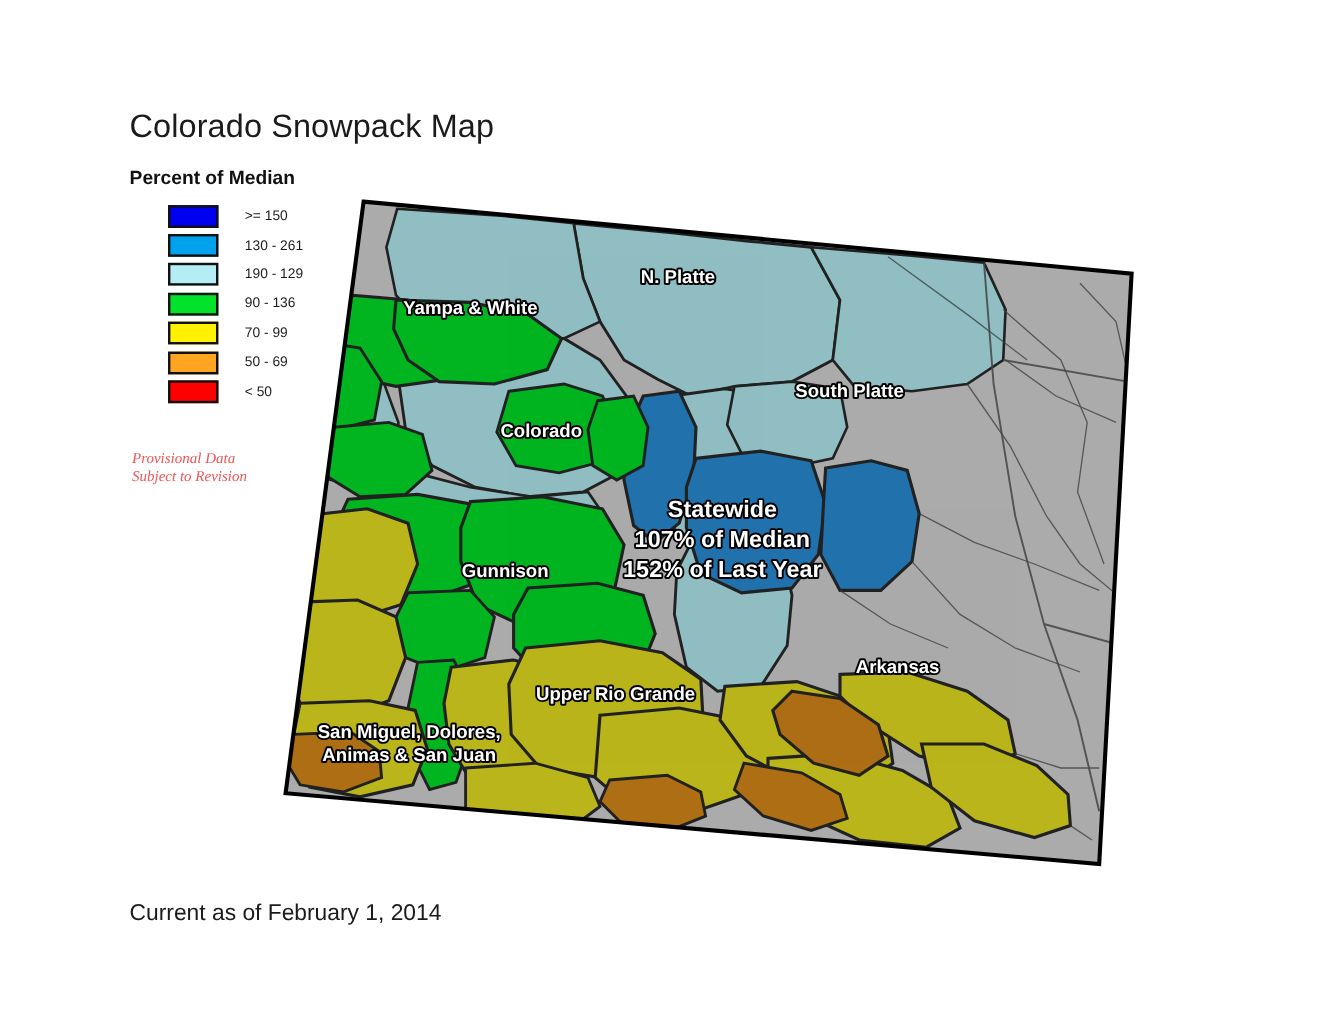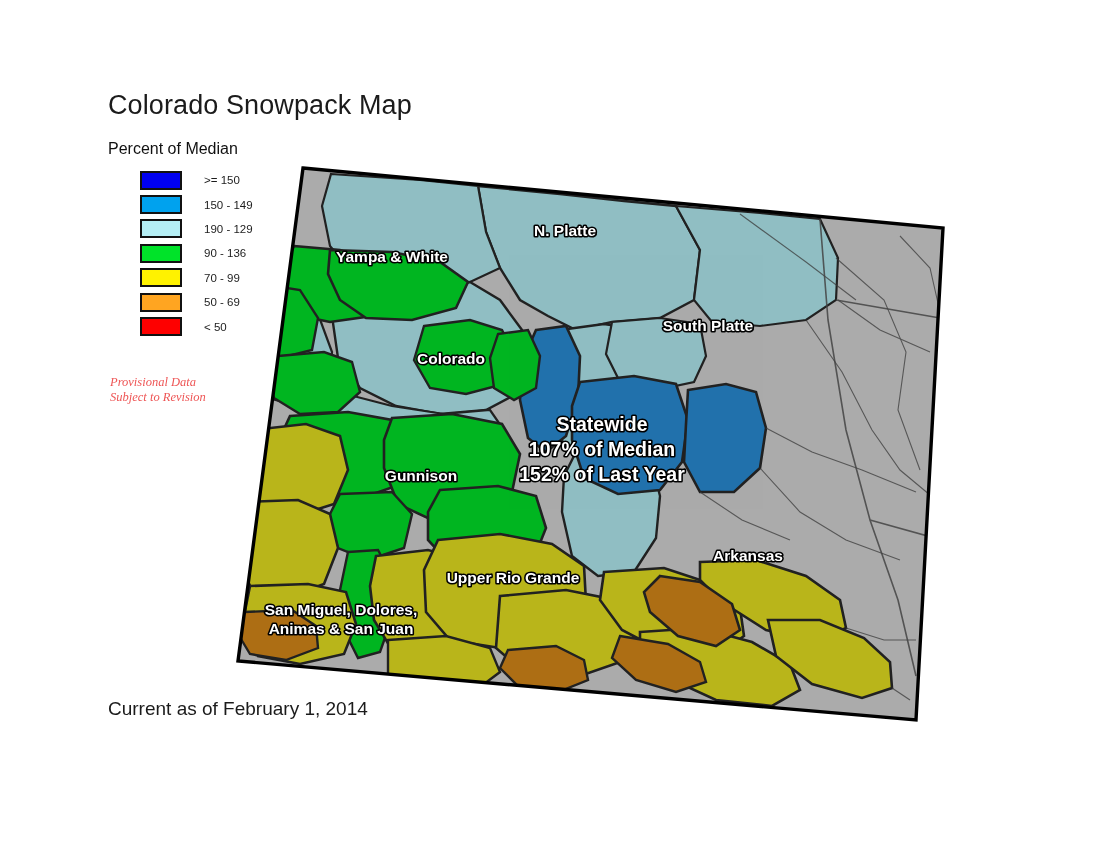--- a/index.html
+++ b/index.html
@@ -4,34 +4,34 @@
 <style>
   html,body{margin:0;padding:0;background:#ffffff;}
   body{width:1100px;height:850px;position:relative;overflow:hidden;
        font-family:"Liberation Sans",sans-serif;color:#1a1a1a;}
 
   #page{position:absolute;left:0;top:0;width:1100px;height:811px;background:#fff;}
 
   .title{position:absolute;left:108px;top:90px;font-size:27px;font-weight:400;
          letter-spacing:.1px;color:#1b1b1b;white-space:nowrap;}
 
-  .legend-title{position:absolute;left:108px;top:140px;font-size:16px;font-weight:normal;
+  .legend-title{position:absolute;left:108px;top:140px;font-size:16px;font-weight:bold;
                 color:#111;white-space:nowrap;}
 
   .legend{position:absolute;left:140px;top:168px;width:130px;}
   .legend-row{display:flex;align-items:center;height:24.4px;gap:14px;}
   .swatch{width:42px;height:19px;border:2px solid #111;box-sizing:border-box;
           flex:0 0 auto;}
   .legend-label{font-size:11.5px;color:#1c1c1c;margin-left:8px;white-space:nowrap;
                 font-family:"Liberation Sans",sans-serif;}
 
   .provisional{position:absolute;left:110px;top:375px;font-size:12.5px;font-style:italic;
                color:#ee5555;line-height:15px;white-space:nowrap;font-family:Liberation Serif, serif;}
 
-  .footer{position:absolute;left:108px;top:698px;font-size:19px;color:#1b1b1b;
+  .footer{position:absolute;left:108px;top:751px;font-size:19px;color:#1b1b1b;
           white-space:nowrap;}
 
   #map-svg{position:absolute;left:0;top:0;width:1100px;height:850px;}
 
   .maplabel{font-family:"Liberation Sans",sans-serif;font-weight:bold;
             fill:#ffffff;stroke:#000000;stroke-width:3.2px;
             paint-order:stroke fill;stroke-linejoin:round;}
   .lbl-basin{font-size:15.5px;}
   .lbl-state{font-size:19.5px;}
 </style>
@@ -43,21 +43,21 @@
   <div class="title">Colorado Snowpack Map</div>
   <div class="legend-title">Percent of Median</div>
 
   <div class="legend">
     <div class="legend-row">
       <span class="swatch" style="background: rgb(0, 0, 240);"></span>
       <span class="legend-label">&gt;= 150</span>
     </div>
     <div class="legend-row">
       <span class="swatch" style="background: rgb(0, 162, 238);"></span>
-      <span class="legend-label">150 - 149</span>
+      <span class="legend-label">130 - 261</span>
     </div>
     <div class="legend-row">
       <span class="swatch" style="background: rgb(180, 238, 244);"></span>
       <span class="legend-label">190 - 129</span>
     </div>
     <div class="legend-row">
       <span class="swatch" style="background: rgb(0, 227, 41);"></span>
       <span class="legend-label">90 - 136</span>
     </div>
     <div class="legend-row">

